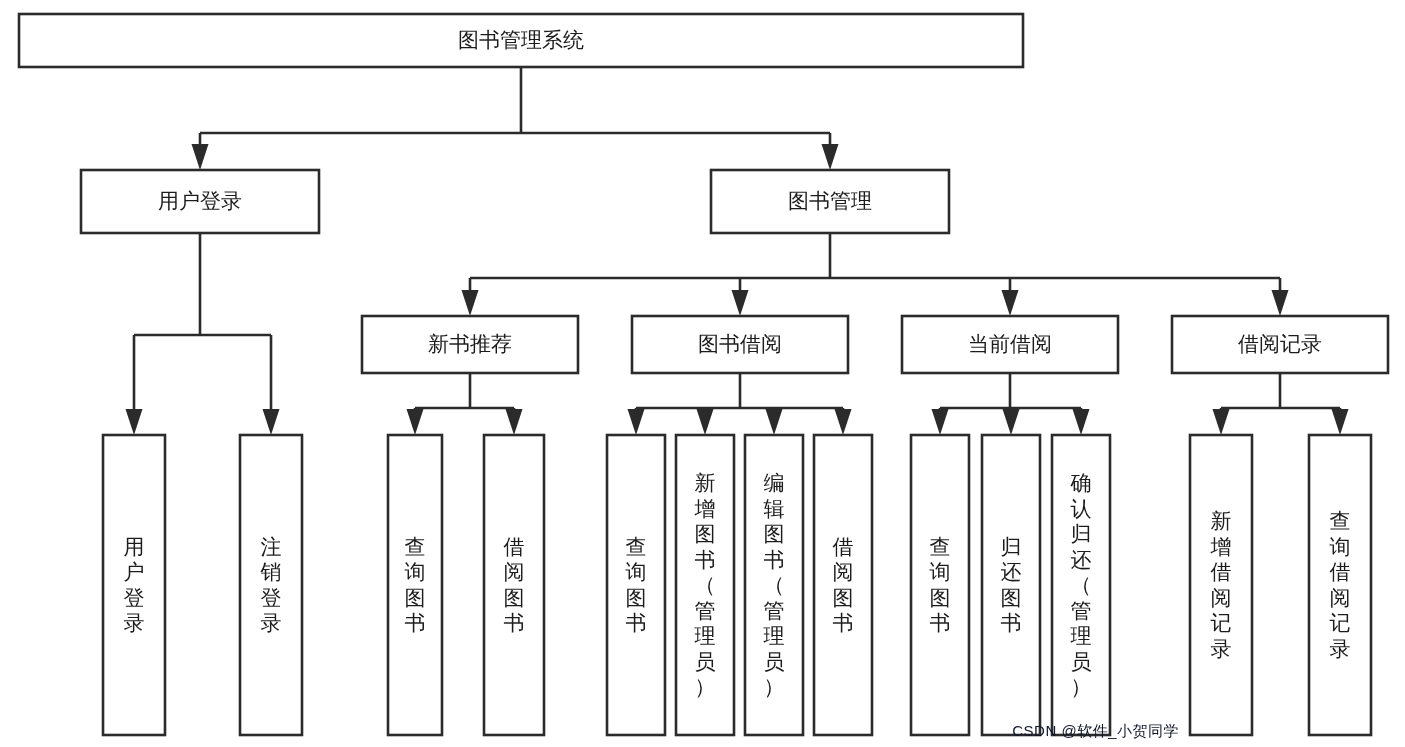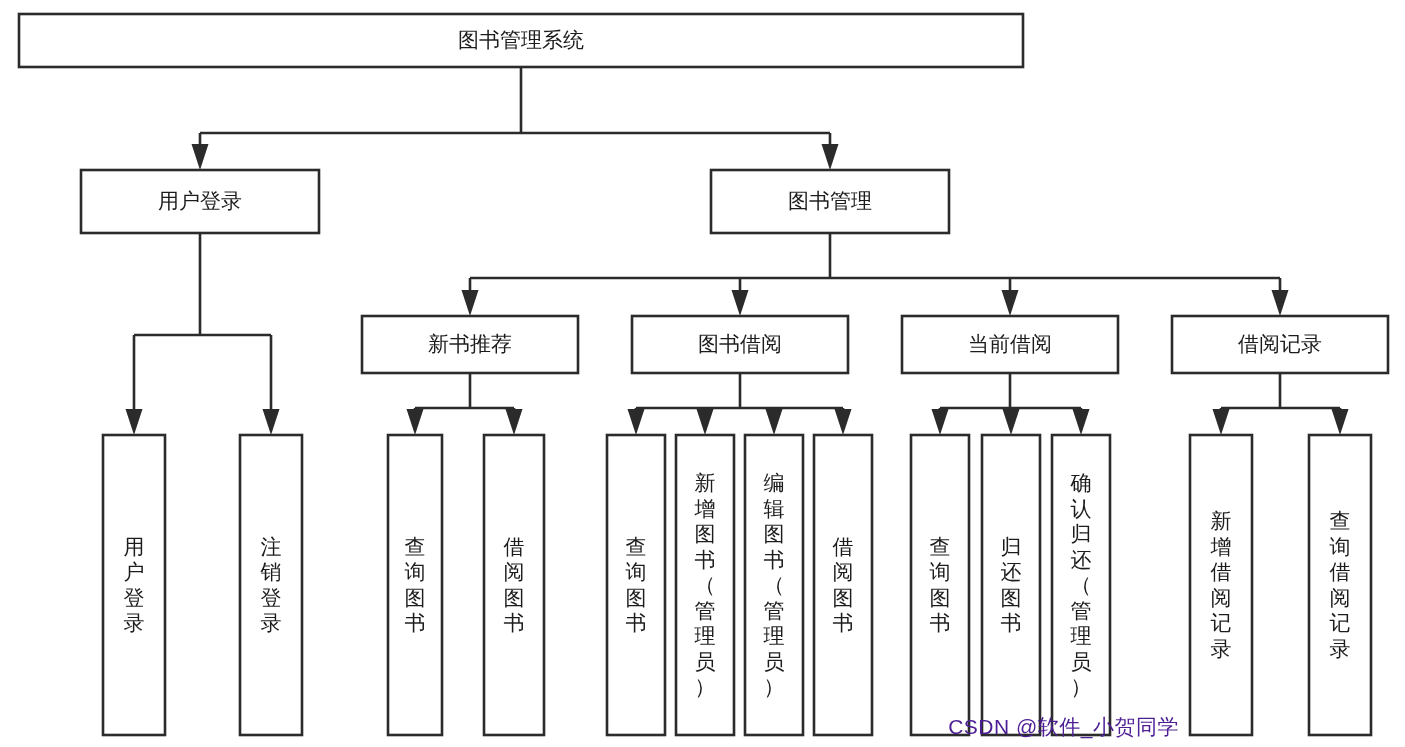--- a/index.html
+++ b/index.html
@@ -50,22 +50,22 @@
   }
   .arrow-head {
     fill: #2b2b2b;
     stroke: none;
   }
   .watermark {
     position: absolute;
     right: 10px;
     bottom: 6px;
     font-family: "Liberation Sans", "DejaVu Sans", sans-serif;
-    font-size: 21px;
-    color: #4c1d95;
+    font-size: 15px;
+    color: #0f172a;
     white-space: nowrap;
     letter-spacing: 0.5px;
   }
 </style>
 </head>
 <body>
 
 <div id="diagram-root">
   <svg id="tree-svg" width="1405" height="747" viewBox="0 0 1405 747" xmlns="http://www.w3.org/2000/svg">
     <g id="connectors-layer">

